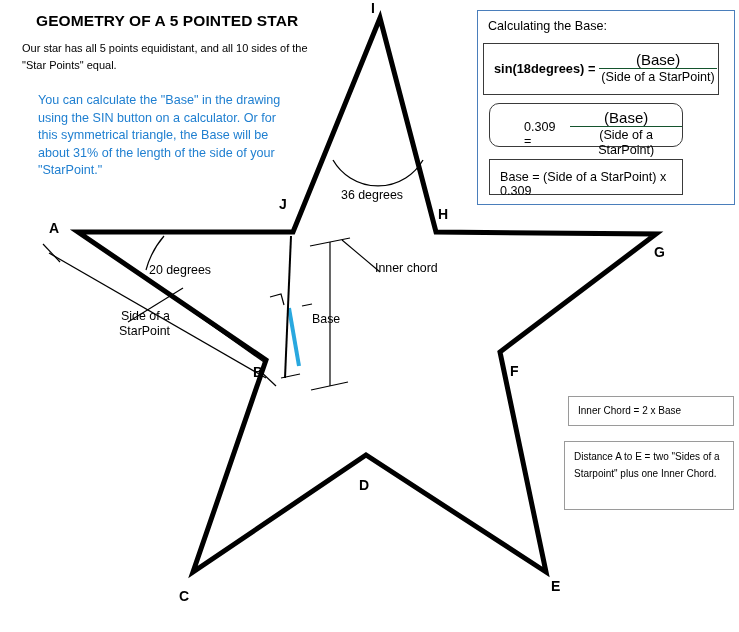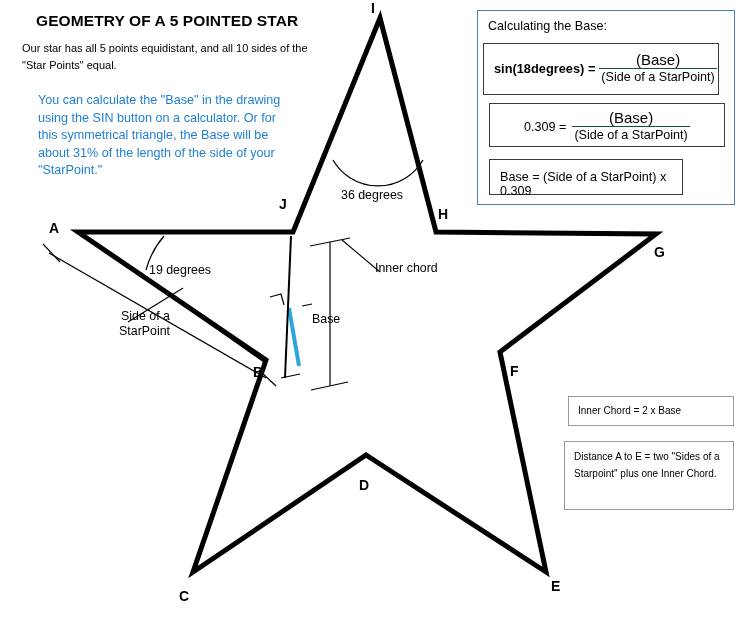--- a/index.html
+++ b/index.html
@@ -67,21 +67,21 @@
     top: 8px;
     font-size: 12.6px;
   }
   .calc-box {
     position: absolute;
     border: 1px solid #3a3a3a;
     background: #ffffff;
     box-sizing: border-box;
   }
   #calc-box-1 { left: 5px; top: 32px; width: 236px; height: 52px; }
-  #calc-box-2 { left: 11px; top: 92px; width: 236px; height: 44px; }
+  #calc-box-2 { left: 11px; top: 92px; width: 194px; height: 44px; border-radius: 10px; }
   #calc-box-3 { left: 11px; top: 148px; width: 194px; height: 36px; }
 
   .eq-row {
     position: absolute;
     display: flex;
     align-items: center;
     font-size: 12.6px;
   }
   .frac {
     display: inline-block;
@@ -220,18 +220,18 @@
   <div class="vlabel" id="lbl-C">C</div>
   <div class="vlabel" id="lbl-D">D</div>
   <div class="vlabel" id="lbl-E">E</div>
   <div class="vlabel" id="lbl-F">F</div>
   <div class="vlabel" id="lbl-G">G</div>
   <div class="vlabel" id="lbl-H">H</div>
   <div class="vlabel" id="lbl-I">I</div>
   <div class="vlabel" id="lbl-J">J</div>
 
   <div class="dlabel" id="lbl-36deg">36 degrees</div>
-  <div class="dlabel" id="lbl-18deg">19 degrees</div>
+  <div class="dlabel" id="lbl-18deg">20 degrees</div>
   <div class="dlabel" id="lbl-side">Side of a StarPoint</div>
   <div class="dlabel" id="lbl-base">Base</div>
   <div class="dlabel" id="lbl-innerchord">Inner chord</div>
 
 </div>
 
 </body></html>

